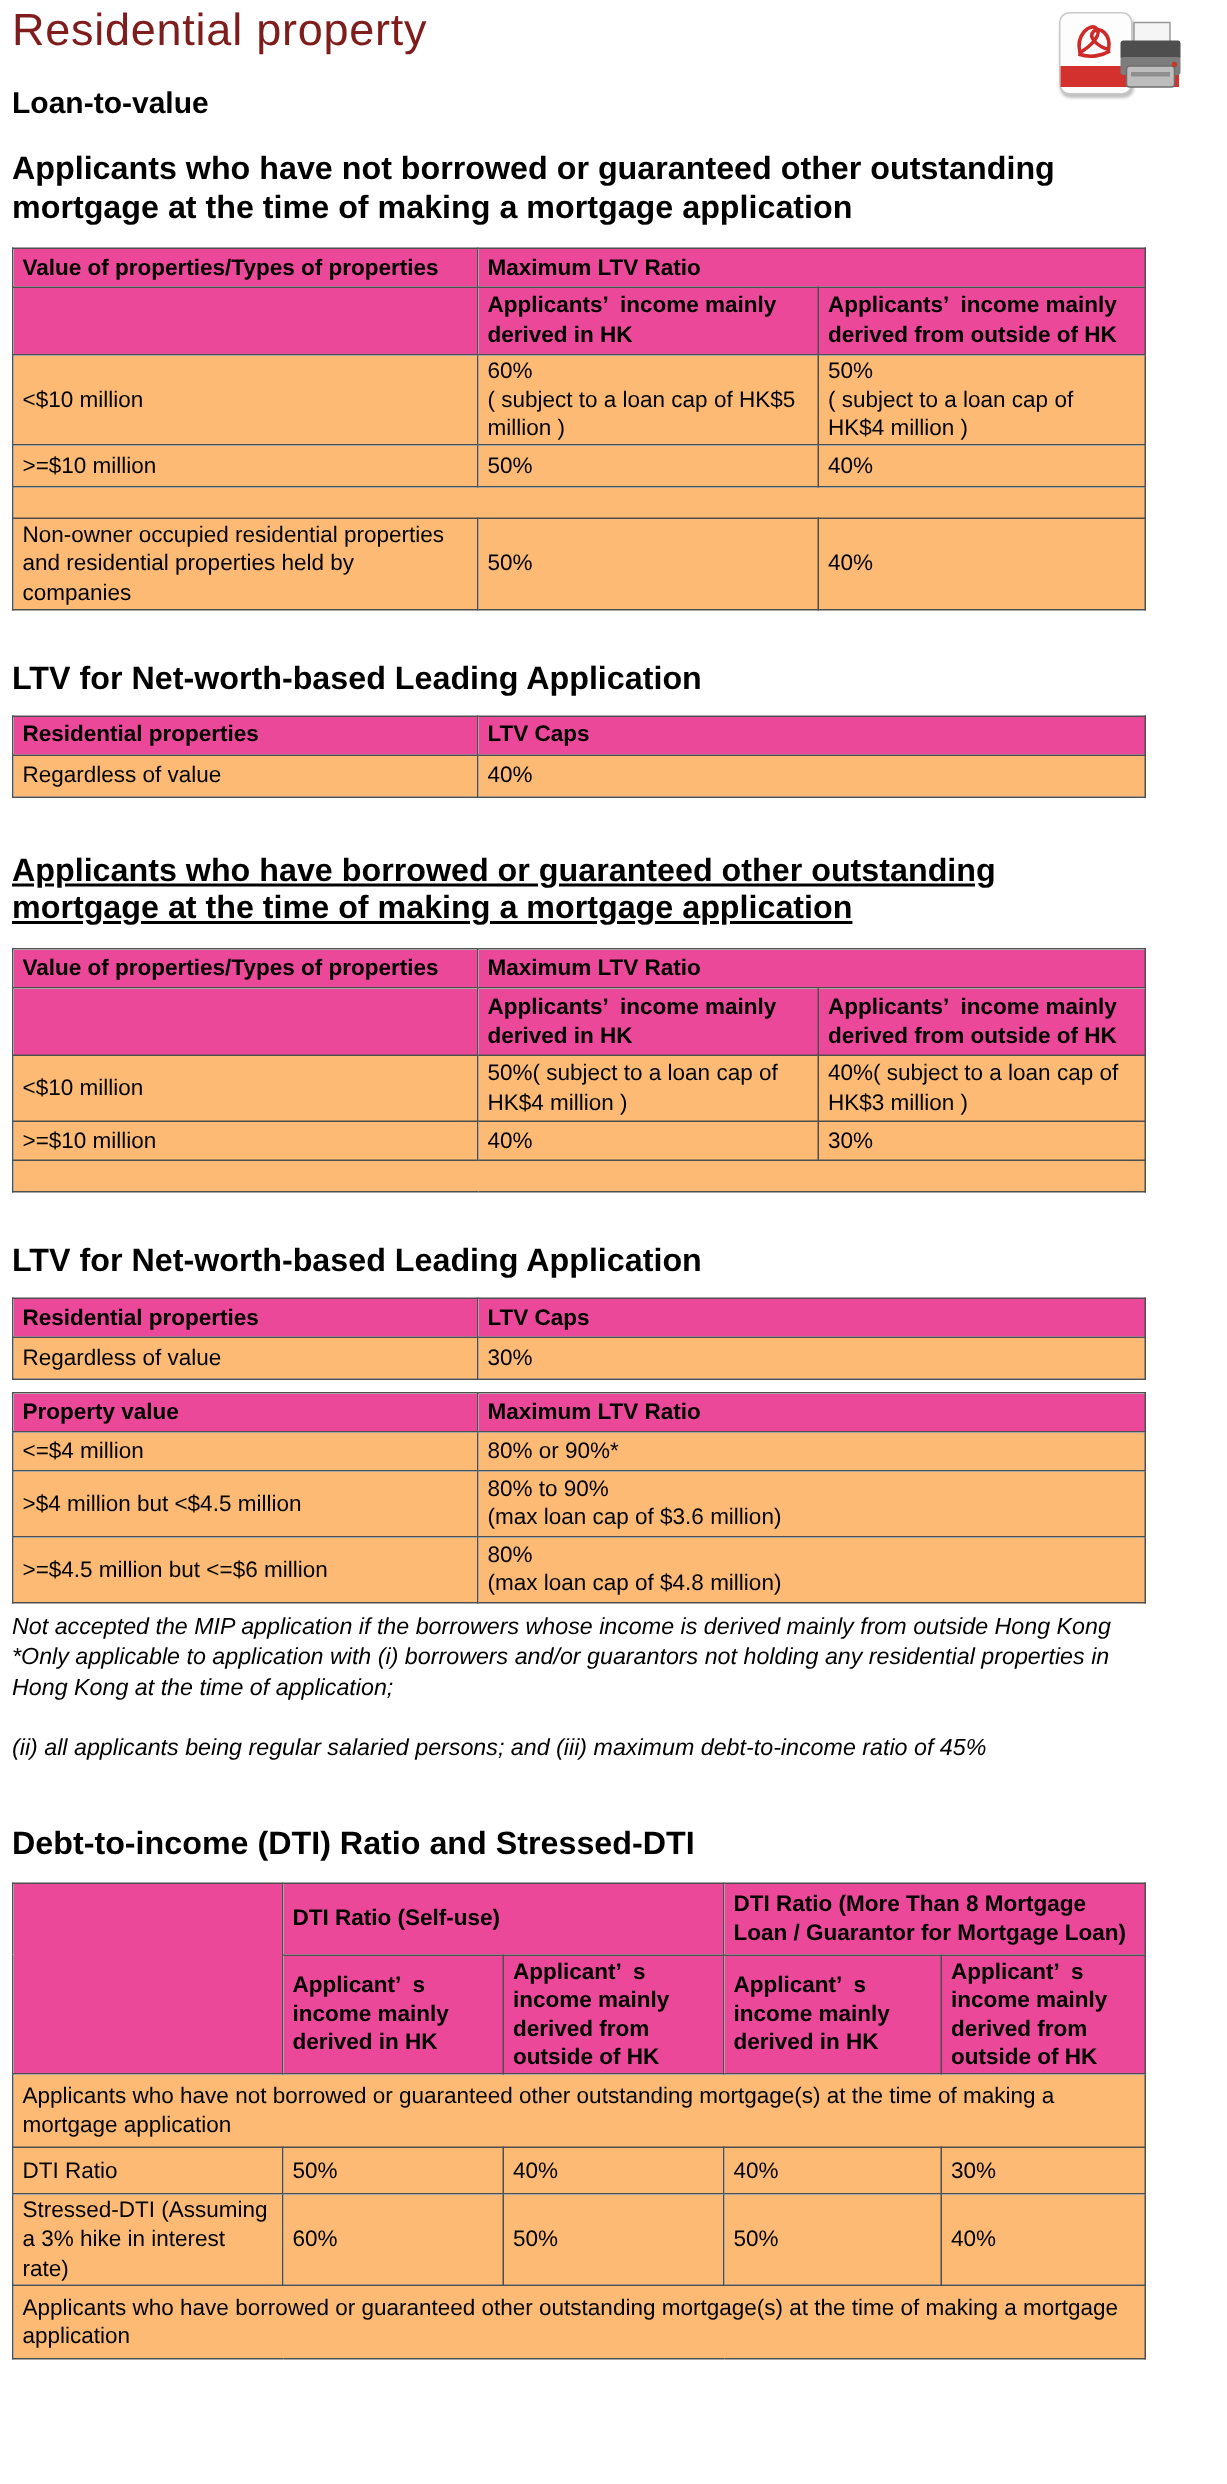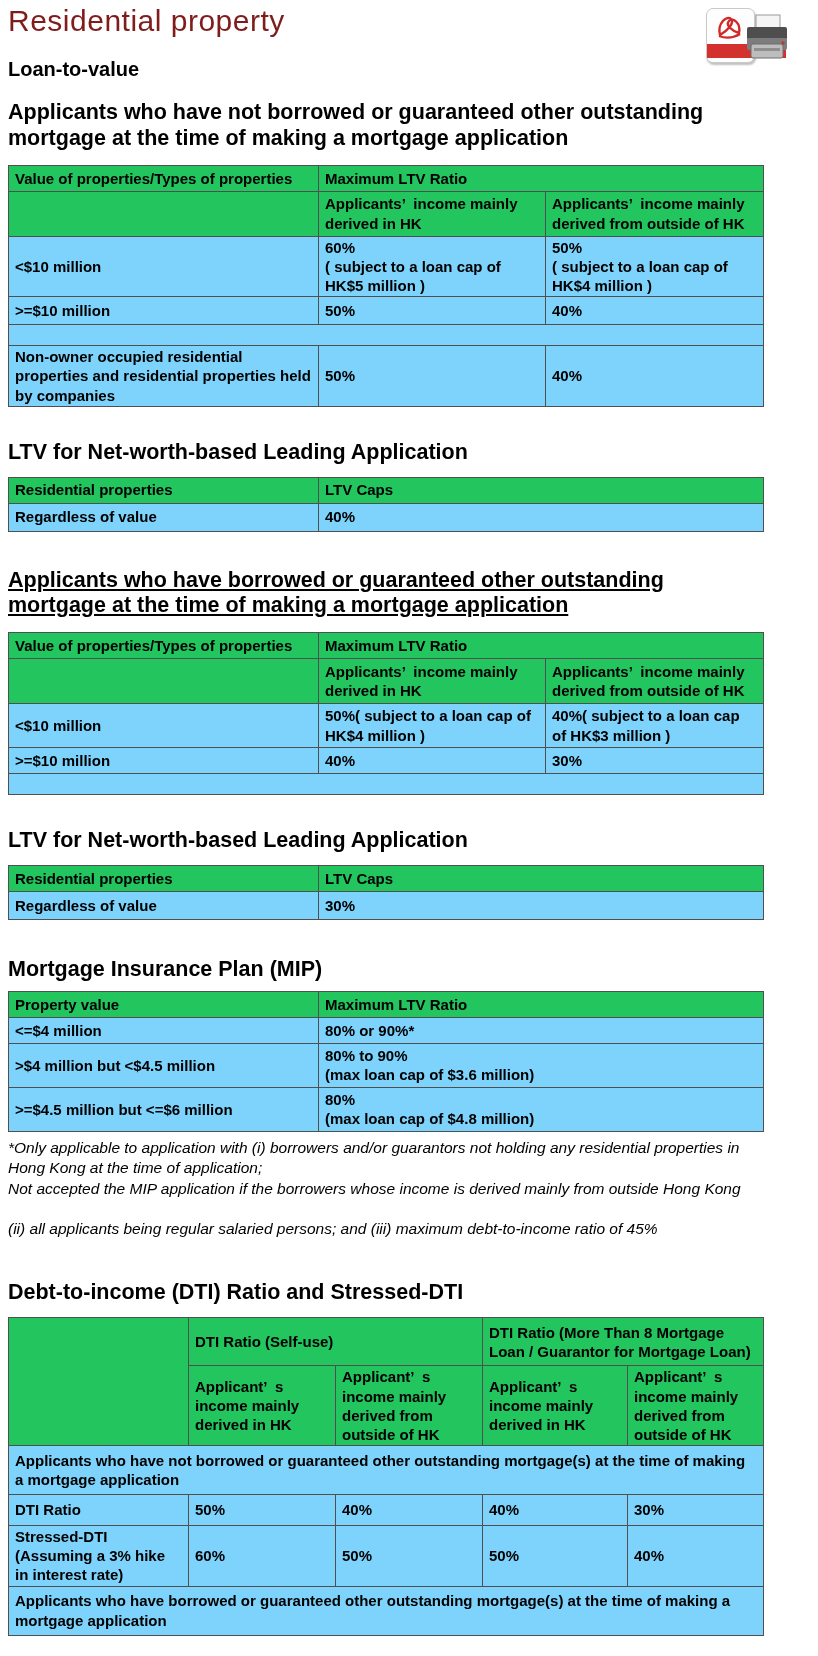--- a/index.html
+++ b/index.html
@@ -26,22 +26,22 @@
     font-size:15px;
   }
   .tbl-a{margin-top:13px;}
   .tbl-s{margin-top:11px;}
   .tbl-m{margin-top:8px;}
   .tbl-f{margin-top:12px;}
   td,th{
     border:1px solid #4f4f4f;padding:1px 6px;vertical-align:middle;
     text-align:left;white-space:pre-line;line-height:1.28;overflow:hidden;
   }
-  th{background:#22c55e;font-weight:700;}
-  td{background:#7dd3fc;font-weight:700;}
+  th{background:#ec4899;font-weight:700;}
+  td{background:#fdba74;font-weight:400;}
   tr.spacer td{height:20px;padding:0;}
   .h23{height:23px;} .h25{height:25px;} .h41{height:41px;} .h42{height:42px;margin-top:20px;}
   .h44{height:44px;} .h46{height:46px;} .h52{height:52px;} .h60{height:60px;}
   .h28{height:28px;} .h45{height:45px;} .h64{height:64px;}
 
   .notes{margin:6px 0 0 0;font-size:15.5px;font-style:italic;line-height:1.32;width:770px;}
   .notes p{margin:0;}
   .notes p.gap{margin-top:20px;}
 
   
@@ -195,21 +195,20 @@
       <th class="h23">Residential properties</th>
       <th class="h23">LTV Caps</th>
     </tr>
     <tr>
       <td class="h25">Regardless of value</td>
       <td class="h25">30%</td>
     </tr>
   </tbody>
     </table>
 
-  <div class="section-heading mt-d">Mortgage Insurance Plan (MIP)</div>
 
   <table class="tbl-m">
     <colgroup>
         <col style="width:310px">
         <col style="width:445px">
       </colgroup>
     <tbody>
         <tr>
       <th class="h23">Property value</th>
       <th class="h23">Maximum LTV Ratio</th>
@@ -225,22 +224,22 @@
     </tr>
     <tr>
       <td class="h41">&gt;=$4.5 million but &lt;=$6 million</td>
       <td class="h41">80%
 (max loan cap of $4.8 million)</td>
     </tr>
   </tbody>
     </table>
 
   <div class="notes">
+    <p>Not accepted the MIP application if the borrowers whose income is derived mainly from outside Hong Kong</p>
     <p>*Only applicable to application with (i) borrowers and/or guarantors not holding any residential properties in Hong Kong at the time of application;</p>
-    <p>Not accepted the MIP application if the borrowers whose income is derived mainly from outside Hong Kong</p>
     <p class="gap">(ii) all applicants being regular salaried persons; and (iii) maximum debt-to-income ratio of 45%</p>
   </div>
 
   <div class="section-heading mt-e">Debt-to-income (DTI) Ratio and Stressed-DTI</div>
 
   <table class="tbl-f">
     <colgroup>
         <col style="width:180px">
         <col style="width:147px">
         <col style="width:147px">

